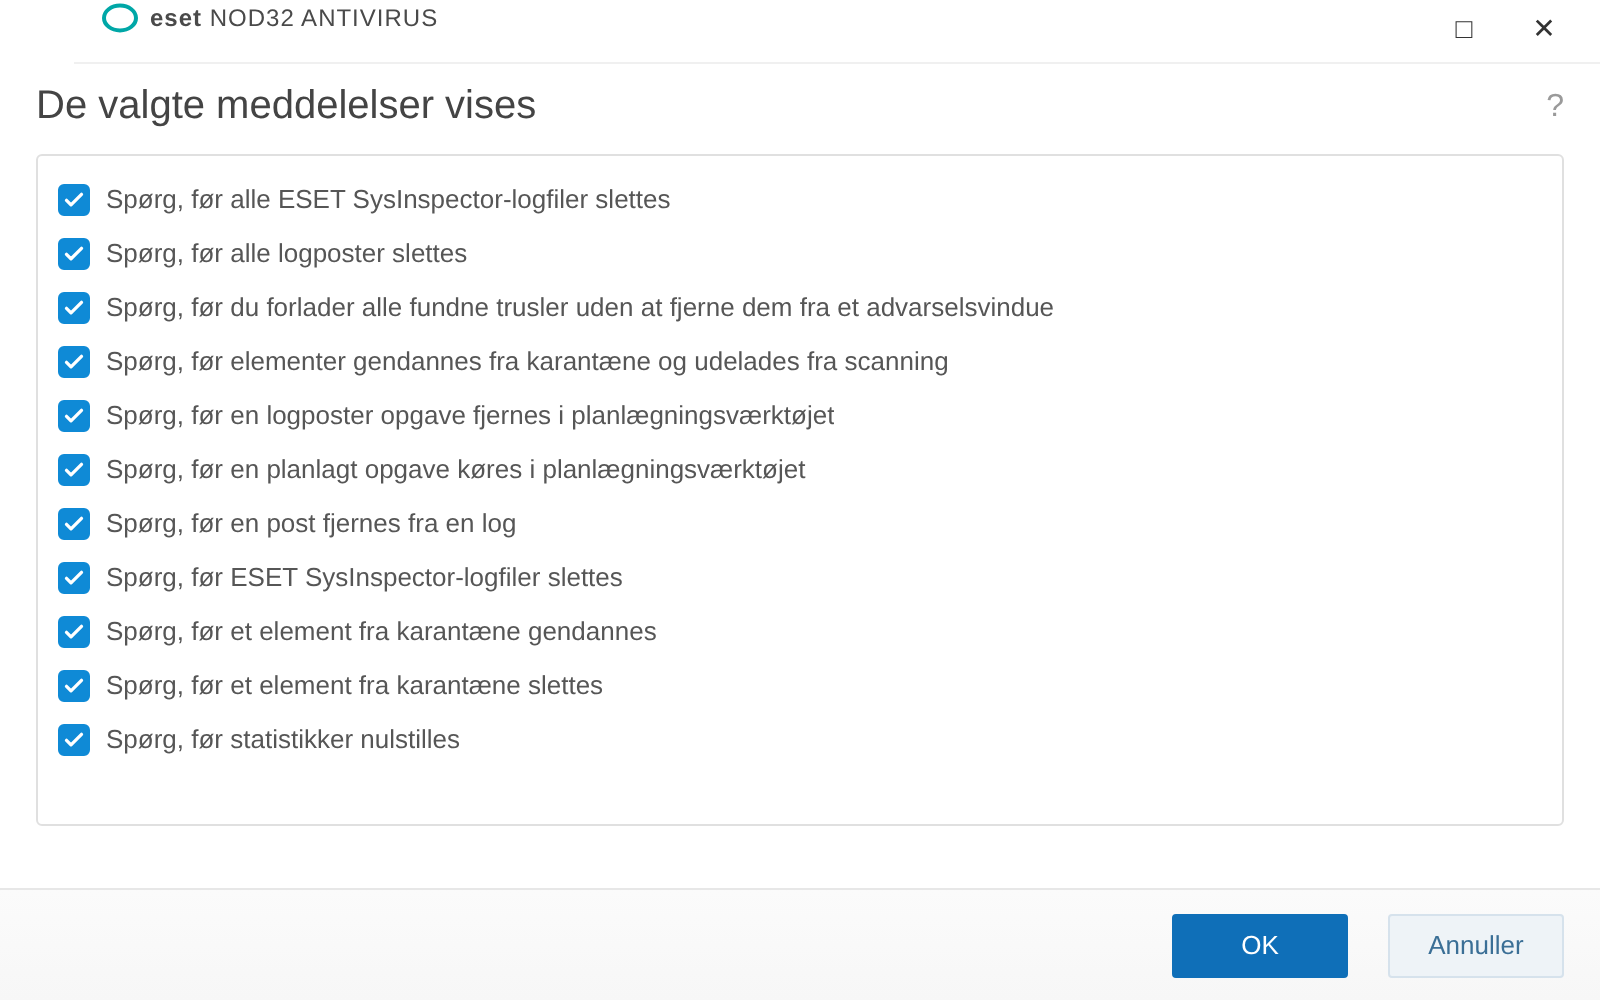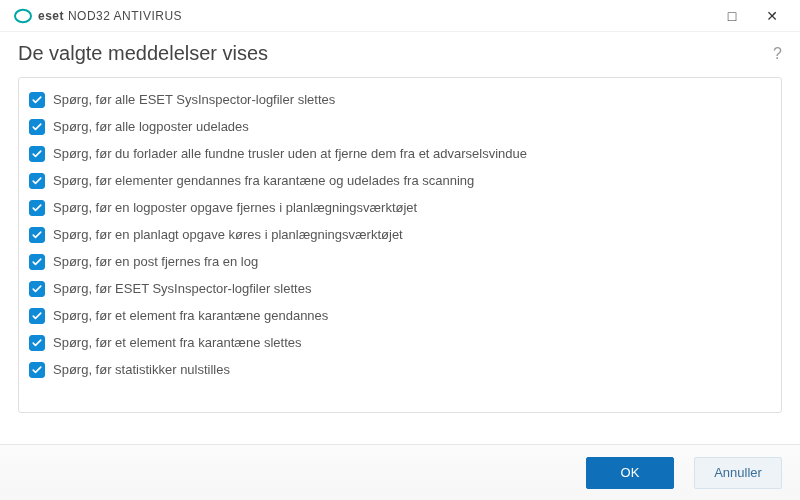--- a/index.html
+++ b/index.html
@@ -5,23 +5,24 @@
   * { box-sizing: border-box; margin: 0; padding: 0; }
   html, body { width: 800px; height: 500px; overflow: hidden; }
   body {
     font-family: "Segoe UI", Arial, sans-serif;
     background: #ffffff;
     color: #333;
   }
   .titlebar {
     height: 32px;
     display: flex;
-    align-items: center;
+    align-items: flex-start;
     padding: 0 8px 0 14px;
     border-bottom: 1px solid #f0f0f0;
+    margin-left: 37px;
   }
   .logo-wrap { display: flex; align-items: center; gap: 6px; }
   .logo-badge {
     width: 18px; height: 18px;
     display:flex; align-items:center; justify-content:center;
   }
   .brand { font-size: 12px; letter-spacing: .5px; color:#4a4a4a; font-weight:400; }
   .brand b { font-weight:700; }
   .win-controls { margin-left:auto; display:flex; gap:0; }
   .win-btn {
@@ -122,21 +123,21 @@
           </svg>
         </div>
         <div class="row-label">Spørg, før alle ESET SysInspector-logfiler slettes</div>
       </div>
       <div class="row">
         <div class="chk checked">
           <svg viewBox="0 0 16 16" width="12" height="12">
             <path d="M3 8.2l3 3 7-7" fill="none" stroke="#fff" stroke-width="2.2" stroke-linecap="round" stroke-linejoin="round"></path>
           </svg>
         </div>
-        <div class="row-label">Spørg, før alle logposter udelades</div>
+        <div class="row-label">Spørg, før alle logposter slettes</div>
       </div>
       <div class="row">
         <div class="chk checked">
           <svg viewBox="0 0 16 16" width="12" height="12">
             <path d="M3 8.2l3 3 7-7" fill="none" stroke="#fff" stroke-width="2.2" stroke-linecap="round" stroke-linejoin="round"></path>
           </svg>
         </div>
         <div class="row-label">Spørg, før du forlader alle fundne trusler uden at fjerne dem fra et advarselsvindue</div>
       </div>
       <div class="row">

